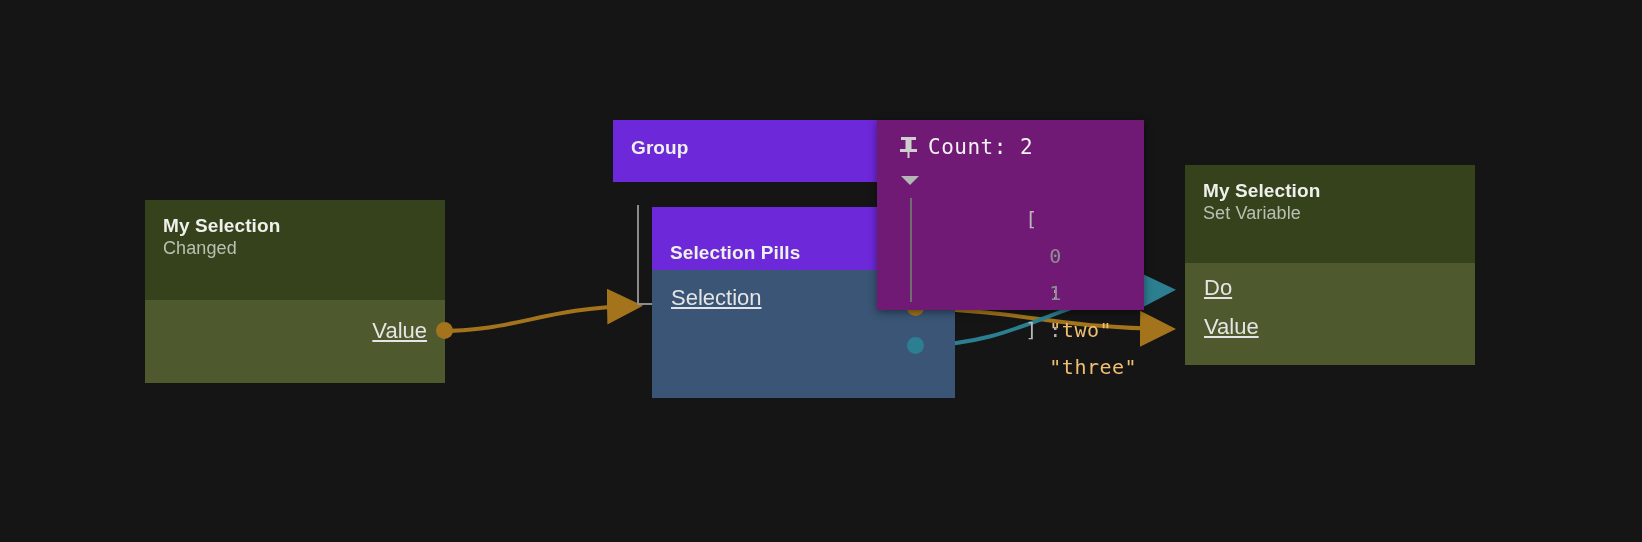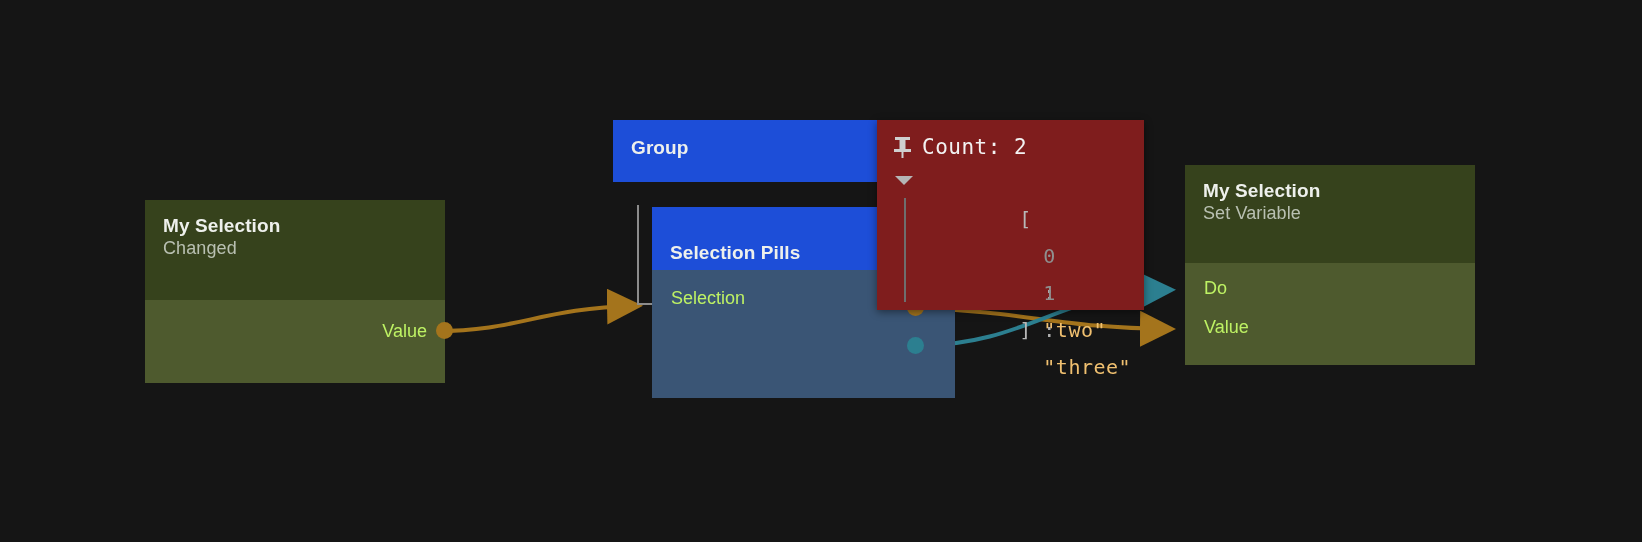--- a/index.html
+++ b/index.html
@@ -57,32 +57,33 @@
   .node-body {
     box-sizing: border-box;
     position: relative;
   }
 
   
   .green .node-header { background: #36421c; }
   .green .node-body   { background: #4e5a2e; }
 
   
-  .blue .node-header { background: #1d4ed8; }
+  .blue .node-header { background: #6d28d9; }
   .blue .node-body   { background: #3a5575; }
 
   
   .port-row {
     position: absolute;
     box-sizing: border-box;
     height: 26px;
     line-height: 26px;
-    font-size: 18px;
-    color: #bef264;
+    font-size: 22px;
+    color: #e5e5e5;
     white-space: nowrap;
+    text-decoration: underline;
   }
   .port-row.out { text-align: right; }
   .port-row.in  { text-align: left; }
 
   .port-dot {
     position: absolute;
     width: 17px;
     height: 17px;
     border-radius: 50%;
     z-index: 3;
@@ -96,23 +97,23 @@
     z-index: 2;
     border-left: 2px solid #8c8c8c;
     border-bottom: 2px solid #8c8c8c;
     box-sizing: border-box;
   }
 
   
   #tooltip {
     position: absolute;
     z-index: 10;
-    background: #7f1d1d;
-    box-sizing: border-box;
-    padding: 10px 14px 12px 16px;
+    background: #701a75;
+    box-sizing: border-box;
+    padding: 10px 14px 12px 22px;
     font-family: "DejaVu Sans Mono", monospace;
     font-size: 20px;
     line-height: 37px;
     color: #e8e8e8;
     box-shadow: 0 2px 8px rgba(0,0,0,0.45);
   }
   .tt-head {
     display: flex;
     align-items: center;
     gap: 10px;

